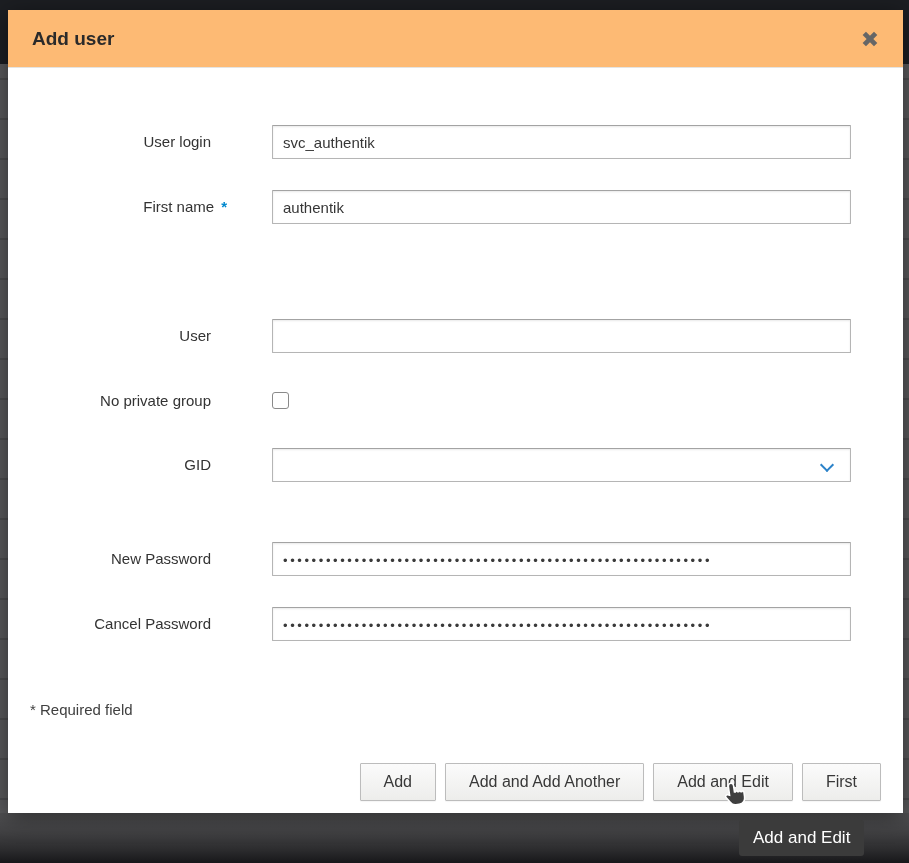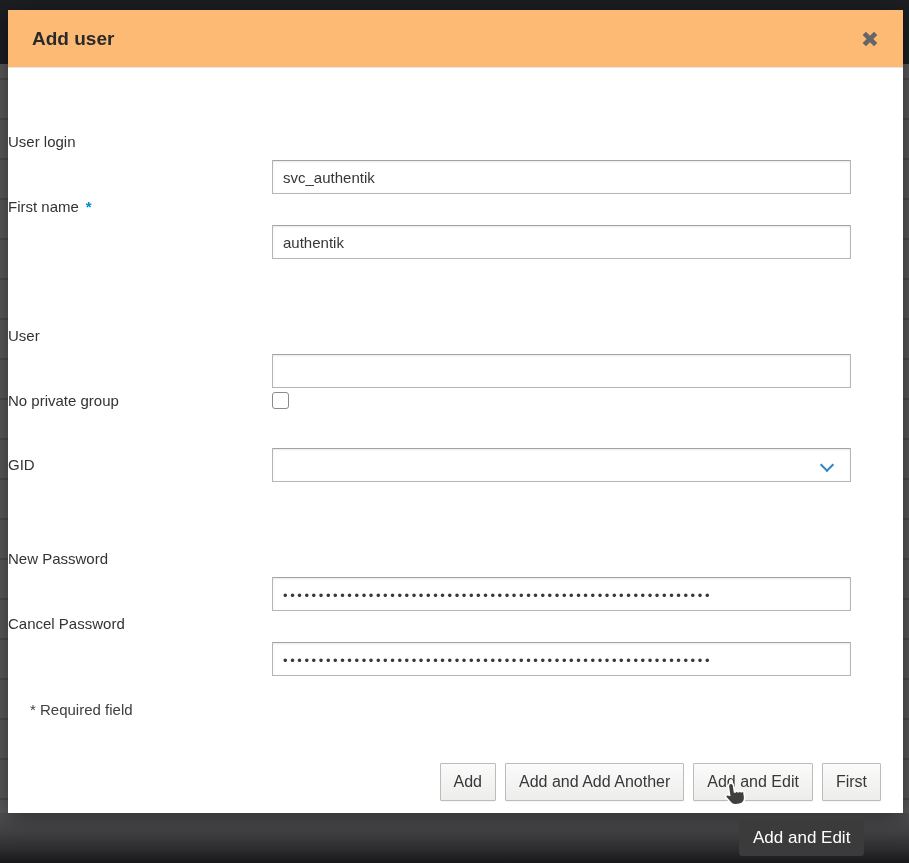--- a/index.html
+++ b/index.html
@@ -29,32 +29,32 @@
   .close-btn {
     position:absolute; right:16px; top:13px; width:34px; height:34px;
     background:none; border:none; cursor:pointer;
     font-size:22px; color:#666; line-height:34px; text-align:center;
     font-family:"DejaVu Sans", sans-serif;
   }
 
   .field-row { position:absolute; left:0; height:34px; }
   .field-label {
     position:absolute; left:0; top:0; width:219px; height:34px;
-    text-align:left; font-size:15px; color:#333; line-height:34px;
+    text-align:right; font-size:15px; color:#333; line-height:34px;
     white-space:nowrap;
   }
   .field-label.plain { padding-right:16px; }
   .req-star { color:#0088ce; font-weight:bold; font-size:15px; margin-left:7px; }
 
   .text-input {
     position:absolute; left:264px; top:0; width:579px; height:34px;
     border:1px solid #b5b5b5; border-top-color:#a3a3a3; background:#fff;
     box-shadow:inset 0 1px 2px rgba(0,0,0,0.09);
     font-family:"Liberation Sans", sans-serif; font-size:15px; color:#363636;
-    padding:0 10px; border-radius:1px; outline:none;margin-top:35px;
+    padding:0 10px; border-radius:1px; outline:none;
   }
   .pw-input {
     font-size:13px; letter-spacing:2.6px; color:#3a3a3a; padding-top:2px;
   }
 
   .checkbox {
     position:absolute; left:264px; top:8px; width:17px; height:17px;
     appearance:none; -webkit-appearance:none;
     border:1.5px solid #8a8a8a; border-radius:3px; background:#fff; cursor:pointer;
   }
@@ -75,21 +75,21 @@
 
   .required-note {
     position:absolute; left:22px; top:663px; font-size:15px; color:#404040;margin-top:28px;
   }
 
   .footer-buttons {
     position:absolute; right:22px; top:753px; height:38px;
     display:flex; gap:9px;
   }
   .btn {
-    height:38px; padding:0 13px; font-family:"Liberation Sans", sans-serif;
+    height:38px; padding:0 23px; font-family:"Liberation Sans", sans-serif;
     font-size:16px; color:#383838;
     background:linear-gradient(#fbfbfb,#ededeb); border:1px solid #bcbcbc;
     border-radius:1px; cursor:pointer; white-space:nowrap;
     box-shadow:0 1px 1px rgba(0,0,0,0.04);
   }
 
   .tooltip {
     position:absolute; left:739px; top:820px;
     background:#3b3b3b; color:#fff; font-size:17px;
     padding:8px 14px; border-radius:3px; white-space:nowrap;

